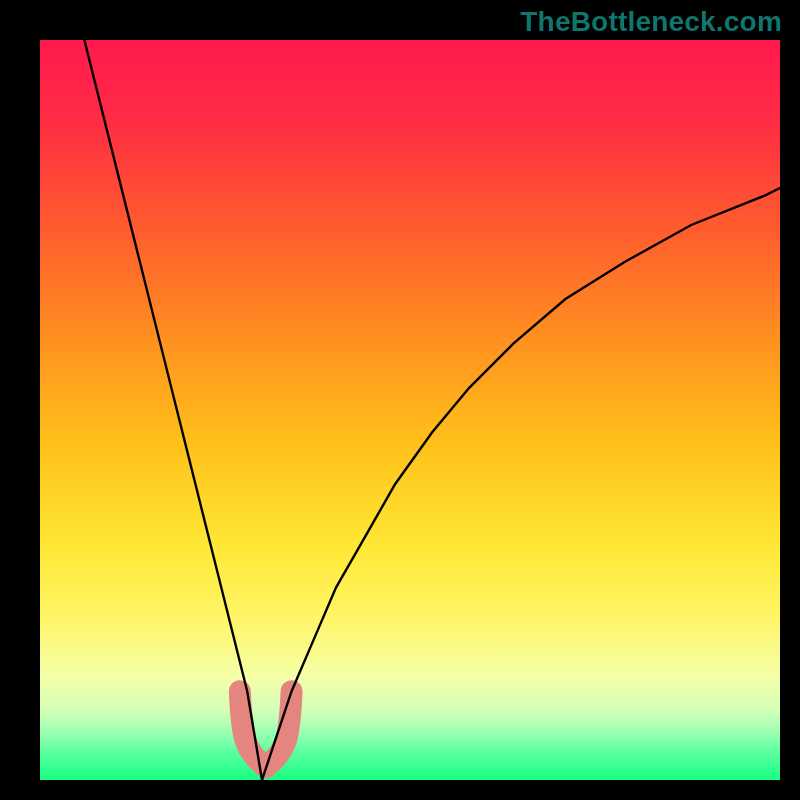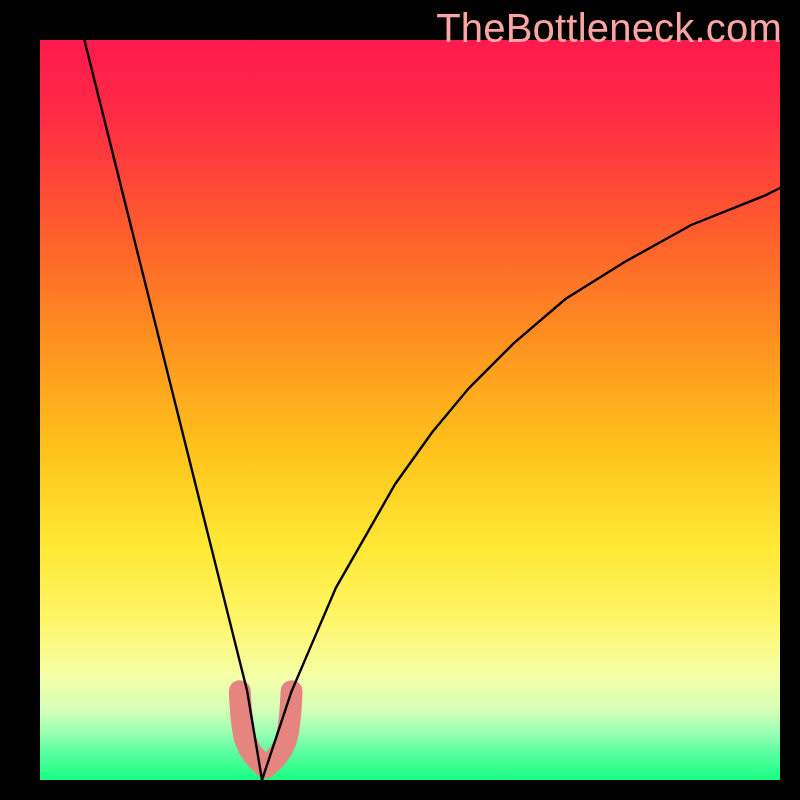--- a/index.html
+++ b/index.html
@@ -31,23 +31,23 @@
     left: 0;
     top: 0;
     width: 100%;
     height: 100%;
   }
   .watermark {
     position: absolute;
     top: 6px;
     right: 18px;
     font-family: Arial, Helvetica, sans-serif;
-    font-size: 40px;
-    font-weight: 400;
-    color: #fca5a5;
+    font-size: 28px;
+    font-weight: 700;
+    color: #0f766e;
     letter-spacing: 0.2px;
   }
   svg.curves {
     position: absolute;
     left: 0;
     top: 0;
     width: 100%;
     height: 100%;
   }
   .curve-path {

